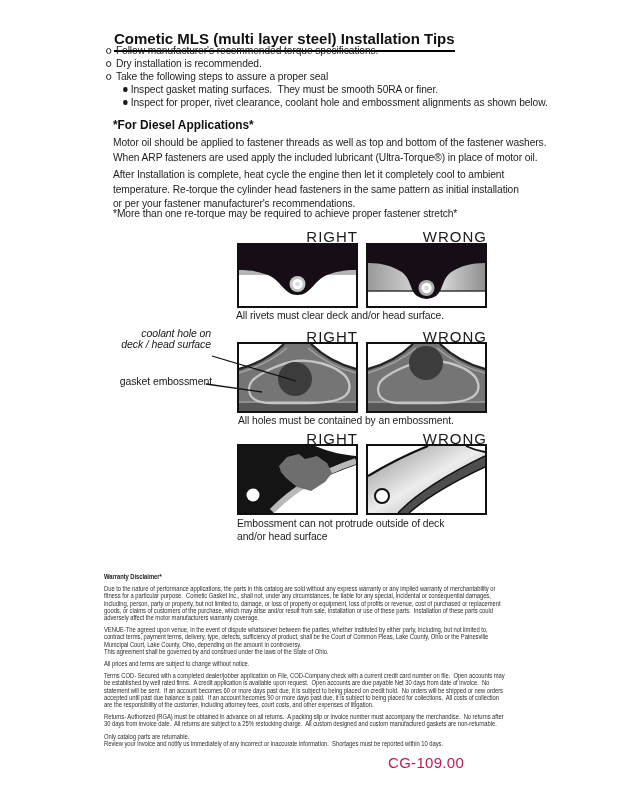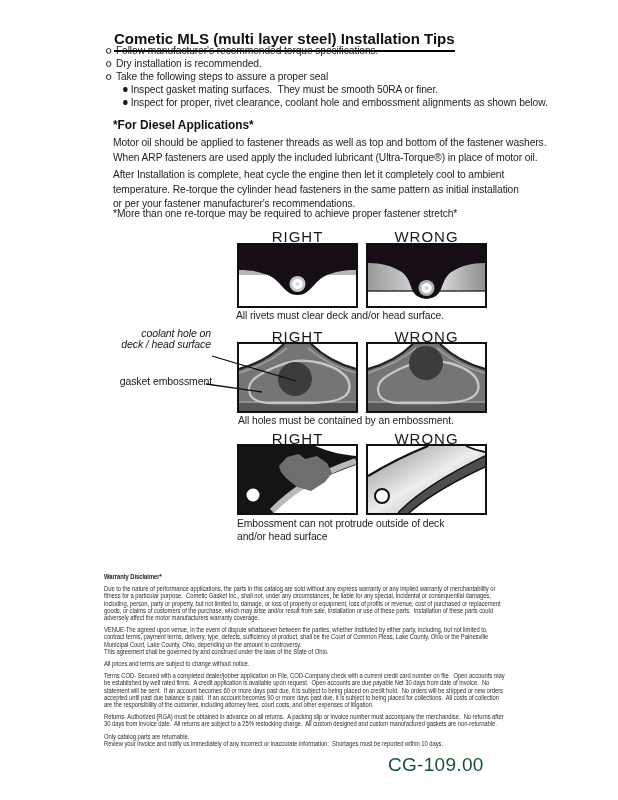--- a/index.html
+++ b/index.html
@@ -15,31 +15,31 @@
     top:20px;left:114px;font-size:15px;font-weight:bold;color:#111;
     border-bottom:2px solid #000;padding-bottom:3px;display:inline-block;white-space:pre;
   }
   .bullets{top:44px;left:106px;font-size:11.4px;line-height:13px;letter-spacing:-0.1px;width:520px;}
   .b-row{display:flex;align-items:flex-start;white-space:pre;}
   .b-row.sub{padding-left:19px;}
   .dot-open{width:4px;height:4px;border:1px solid #222;border-radius:50%;margin:4px 5px 0 0;flex-shrink:0;}
   .dot-fill{width:4.5px;height:4.5px;background:#1a1a1a;border-radius:50%;margin:4px 4px 0 0;flex-shrink:0;}
   .h2{font-size:13.2px;font-weight:bold;color:#111;white-space:pre;}
   .body-text{font-size:11.4px;line-height:14.6px;letter-spacing:-0.1px;white-space:pre;}
-  .rw-label{font-size:15px;letter-spacing:1px;color:#1a1a1a;text-align:center;width:121px;}
+  .rw-label{font-size:15px;letter-spacing:1px;color:#1a1a1a;text-align:right;width:121px;}
   .panel{width:121px;height:65px;border:2px solid #101010;box-sizing:border-box;background:#fff;}
   .panel.tall{height:71px;}
   .panel svg{display:block;}
   .caption{font-size:11.5px;line-height:12.5px;letter-spacing:-0.1px;white-space:pre;}
   .callout{font-size:10.5px;line-height:10.8px;letter-spacing:-0.1px;text-align:right;white-space:pre;color:#161616;}
   .leader{pointer-events:none;}
   .warranty{top:573px;left:104px;width:480px;font-size:6.5px;line-height:7.2px;letter-spacing:-0.05px;color:#2e2e2e;}
   .warranty .w-head{font-weight:bold;margin-bottom:5px;white-space:pre;color:#222;}
   .warranty p{margin:0 0 5px 0;white-space:pre;}
-  .footer-code{top:754px;left:388px;font-size:19px;letter-spacing:0.3px;color:#14532d;white-space:pre;}
+  .footer-code{top:754px;left:388px;font-size:15px;letter-spacing:0.3px;color:#be185d;white-space:pre;}
 </style>
 </head>
 <body>
 
 <div class="page">
 
   <h1 class="abs title">Cometic MLS (multi layer steel) Installation Tips</h1>
 
   <div class="abs bullets condensed">
     <div class="b-row">

